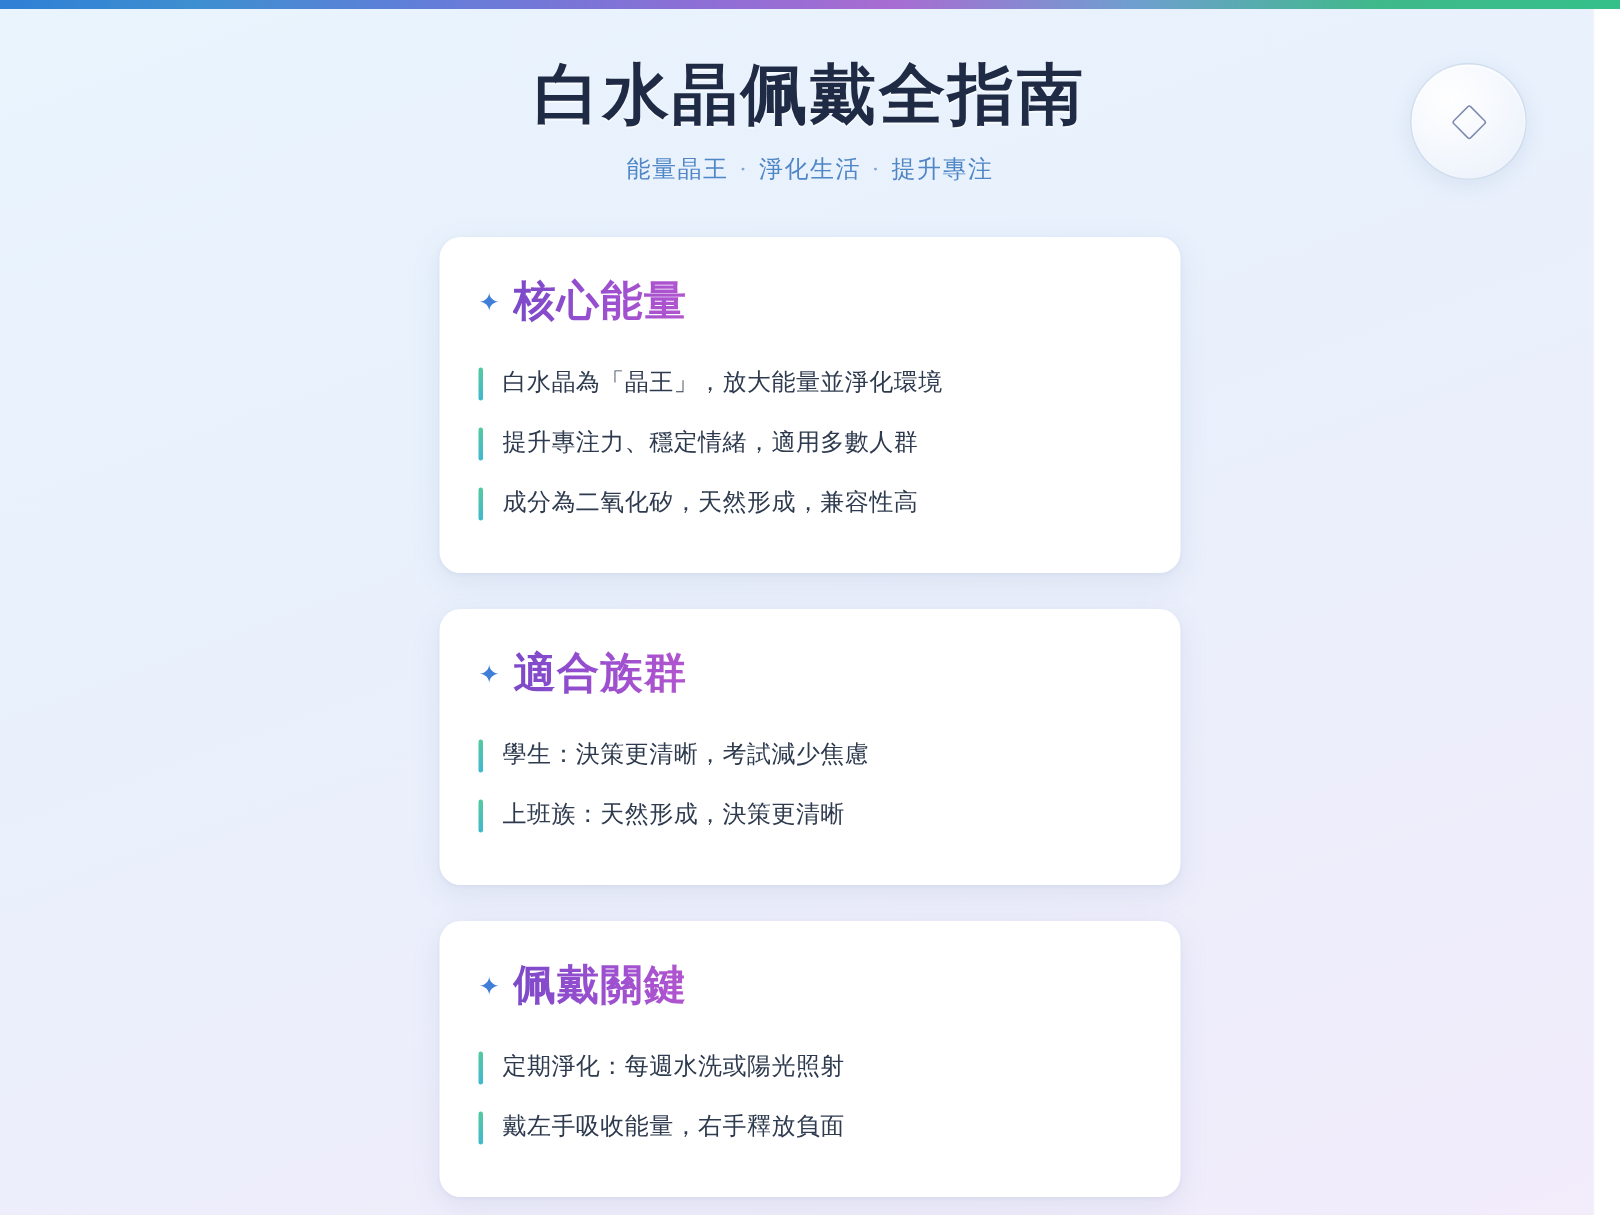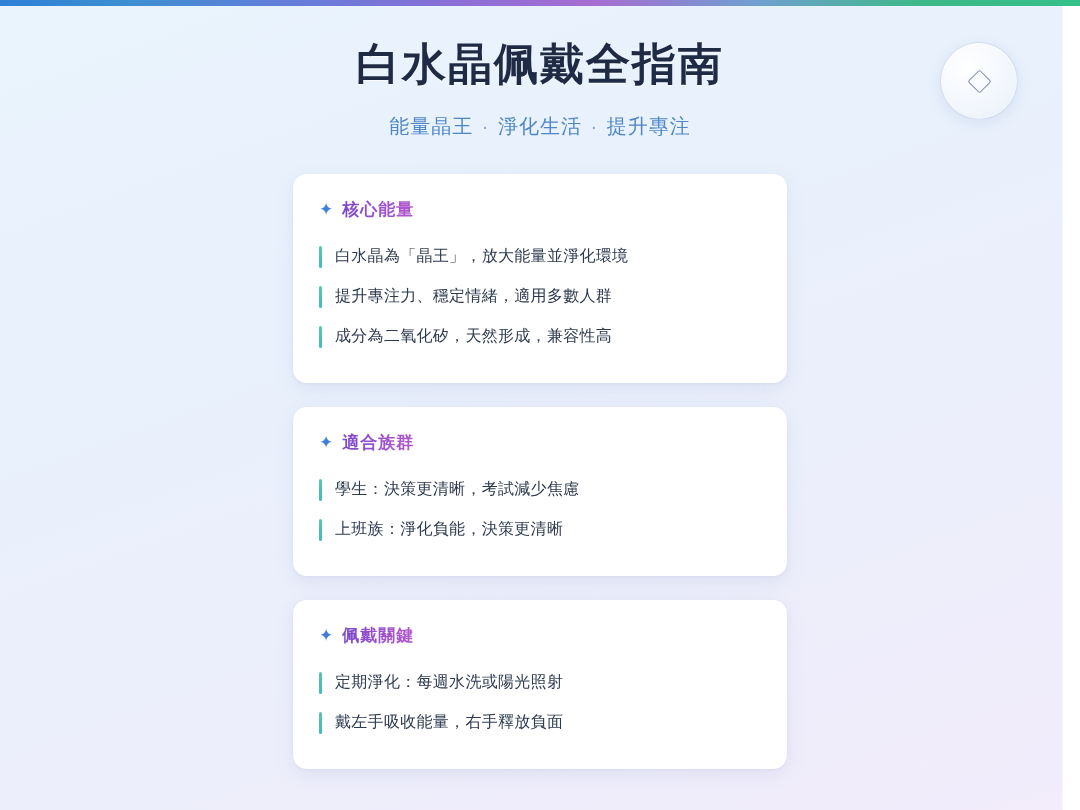--- a/index.html
+++ b/index.html
@@ -61,24 +61,25 @@
   .title {
     font-size: 44px;
     font-weight: bold;
     letter-spacing: 2px;
     color: #1f2a44;
     line-height: 1.25;
     text-shadow: 0 1px 0 rgba(255,255,255,0.6);
   }
 
   .subtitle {
-    margin-top: 22px;
-    font-size: 20px;
+    margin-top: 12px;
+    font-size: 16px;
     color: #4f86c6;
     letter-spacing: 1px;
+    font-family: Liberation Serif, serif;
   }
   .subtitle .sep { color: #7fa7d4; padding: 0 2px; }
 
   
   .badge {
     position: absolute;
     top: 42px;
     right: 62px;
     width: 78px;
     height: 78px;
@@ -124,21 +125,21 @@
     margin-bottom: 16px;
   }
 
   .spark {
     color: #3f7fd8;
     font-size: 17px;
     line-height: 1;
   }
 
   .card-title {
-    font-size: 17px;
+    font-size: 28px;
     font-weight: bold;
     background: linear-gradient(90deg, #7b49c9 0%, #9a4fcf 50%, #b255cf 100%);
     -webkit-background-clip: text;
     background-clip: text;
     color: #9a4fcf;
     -webkit-text-fill-color: transparent;
     letter-spacing: 1px;
   }
 
   .items { list-style: none; }
@@ -200,21 +201,21 @@
       </ul>
     </section>
 
     <section class="card">
       <div class="card-head">
         <span class="spark">✦</span>
         <h2 class="card-title">適合族群</h2>
       </div>
       <ul class="items">
         <li class="item">學生：決策更清晰，考試減少焦慮</li>
-        <li class="item">上班族：淨化負能，決策更清晰</li>
+        <li class="item">上班族：天然形成，決策更清晰</li>
       </ul>
     </section>
 
     <section class="card">
       <div class="card-head">
         <span class="spark">✦</span>
         <h2 class="card-title">佩戴關鍵</h2>
       </div>
       <ul class="items">
         <li class="item">定期淨化：每週水洗或陽光照射</li>

